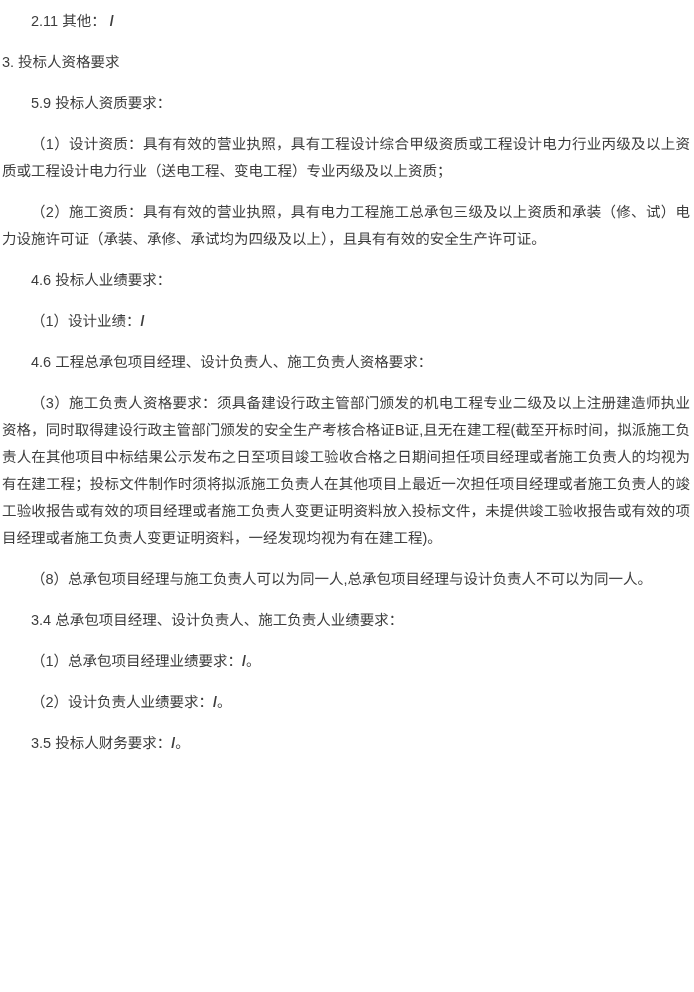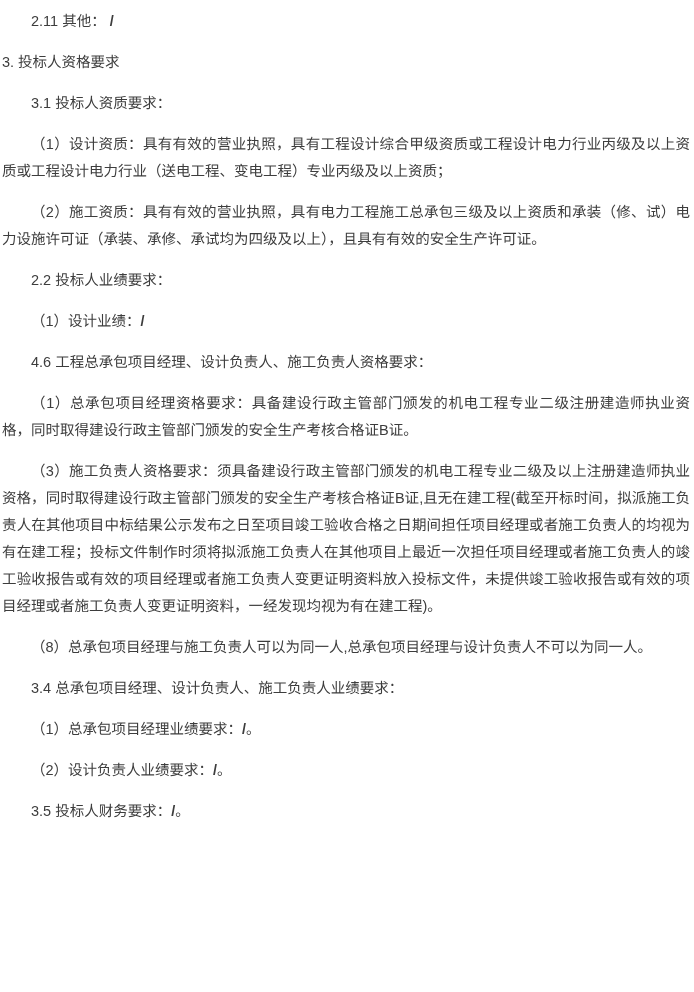--- a/index.html
+++ b/index.html
@@ -33,27 +33,26 @@
     font-weight: bold;
   }
 </style>
 </head>
 <body>
 
 <div class="page" style="color: rgb(61, 61, 61); background: rgb(255, 255, 255);">
   <div id="doc-body">
       <p class="indent"><span>2.11 其他： </span><b class="slash">/</b></p>
       <p class=""><span>3. 投标人资格要求</span></p>
-      <p class="indent"><span>3.1 投标人资质要求：</span></p>
+      <p class="indent"><span>5.9 投标人资质要求：</span></p>
       <p class="indent"><span>（1）设计资质：具有有效的营业执照，具有工程设计综合甲级资质或工程设计电力行业丙级及以上资质或工程设计电力行业（送电工程、变电工程）专业丙级及以上资质；</span></p>
       <p class="indent"><span>（2）施工资质：具有有效的营业执照，具有电力工程施工总承包三级及以上资质和承装（修、试）电力设施许可证（承装、承修、承试均为四级及以上），且具有有效的安全生产许可证。</span></p>
-      <p class="indent"><span>2.2 投标人业绩要求：</span></p>
+      <p class="indent"><span>4.6 投标人业绩要求：</span></p>
       <p class="indent"><span>（1）设计业绩：</span><b class="slash">/</b></p>
       <p class="indent"><span>4.6 工程总承包项目经理、设计负责人、施工负责人资格要求：</span></p>
-      <p class="indent"><span>（1）总承包项目经理资格要求：具备建设行政主管部门颁发的机电工程专业二级注册建造师执业资格，同时取得建设行政主管部门颁发的安全生产考核合格证B证。</span></p>
       <p class="indent"><span>（3）施工负责人资格要求：须具备建设行政主管部门颁发的机电工程专业二级及以上注册建造师执业资格，同时取得建设行政主管部门颁发的安全生产考核合格证B证,且无在建工程(截至开标时间，拟派施工负责人在其他项目中标结果公示发布之日至项目竣工验收合格之日期间担任项目经理或者施工负责人的均视为有在建工程；投标文件制作时须将拟派施工负责人在其他项目上最近一次担任项目经理或者施工负责人的竣工验收报告或有效的项目经理或者施工负责人变更证明资料放入投标文件，未提供竣工验收报告或有效的项目经理或者施工负责人变更证明资料，一经发现均视为有在建工程)。</span></p>
       <p class="indent"><span>（8）总承包项目经理与施工负责人可以为同一人,总承包项目经理与设计负责人不可以为同一人。</span></p>
       <p class="indent"><span>3.4 总承包项目经理、设计负责人、施工负责人业绩要求：</span></p>
       <p class="indent"><span>（1）总承包项目经理业绩要求：</span><b class="slash">/</b><span>。</span></p>
       <p class="indent"><span>（2）设计负责人业绩要求：</span><b class="slash">/</b><span>。</span></p>
       <p class="indent"><span>3.5 投标人财务要求：</span><b class="slash">/</b><span>。</span></p>
     </div>
 </div>
 
 </body></html>

